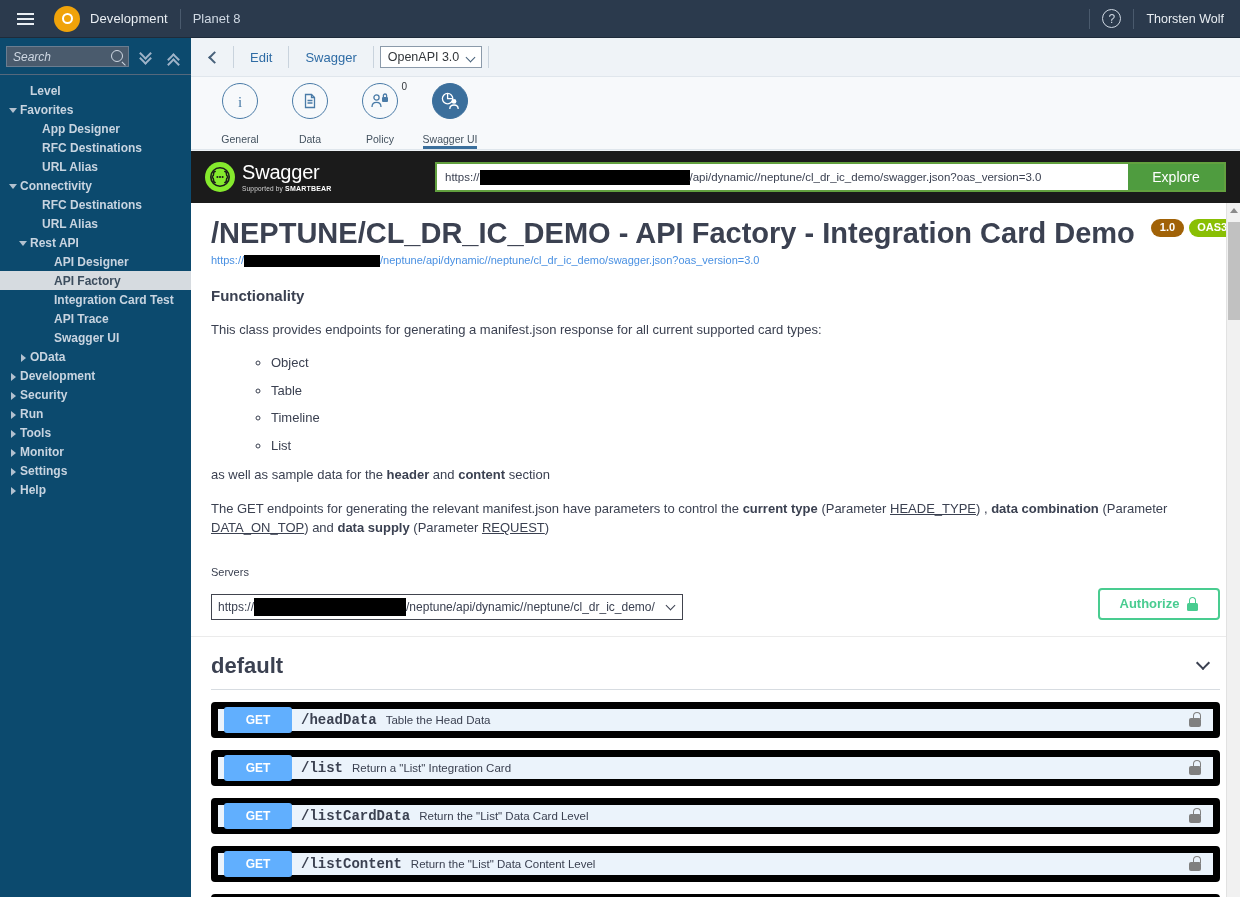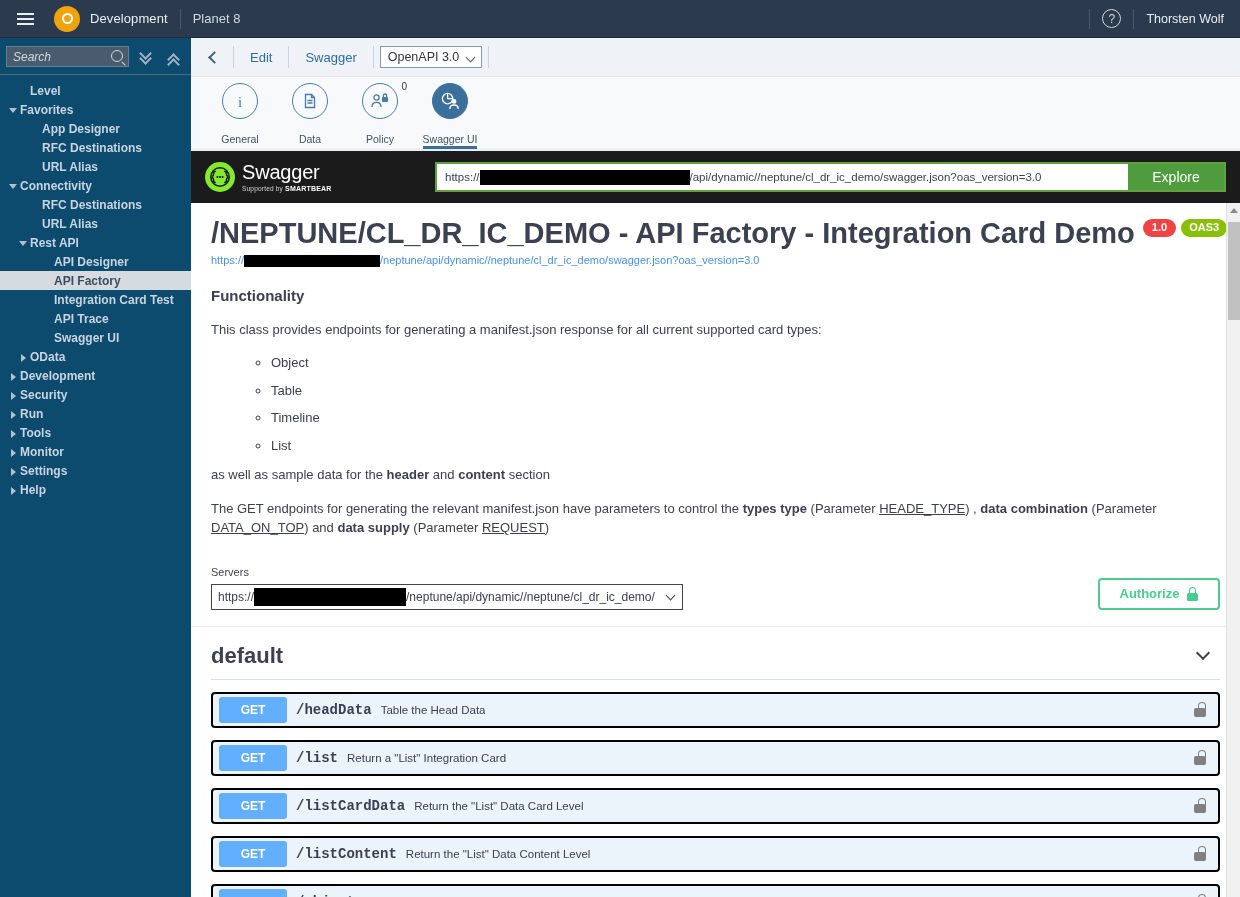--- a/index.html
+++ b/index.html
@@ -133,39 +133,39 @@
     display:flex; align-items:center; justify-content:center; cursor:pointer;
     font-weight: 400; }
 
   .sw-scroll { height: 894px; overflow: hidden; position: relative; background: #fff;}
   .sw-inner { padding: 0; }
 
   .sw-info { padding: 14px 20px 0 20px; }
   .sw-title { font-size: 29px; font-weight: bold; color: #3b4151; line-height: 1.15;
     display: flex; align-items: flex-start; flex-wrap: nowrap; }
   .sw-title .ttxt { white-space: nowrap; }
-  .badge-ver { background: #ef4444; color: #fff; font-size: 11px; font-weight: bold;
-    border-radius: 9px; padding: 2px 9px; margin-left: 8px; margin-top: 2px;
+  .badge-ver { background: #a16207; color: #fff; font-size: 11px; font-weight: bold;
+    border-radius: 9px; padding: 2px 9px; margin-left: 16px; margin-top: 2px;
     line-height: 1.25; }
   .badge-oas { background: #89bf04; color: #fff; font-size: 11px; font-weight: bold;
     border-radius: 9px; padding: 2px 8px; margin-left: 5px; margin-top: 2px;
     line-height: 1.25; }
   .sw-jsonlink { font-size: 11px; color: #4990e2; margin-top: 4px; cursor:pointer;
     white-space: nowrap; }
   .sw-desc { margin-top: 18px; color: #3b4151; font-size: 13px; line-height: 1.5;}
   .sw-desc h4 { font-size: 15px; font-weight: bold; margin-bottom: 12px; }
   .sw-desc p { margin: 0 0 14px 0; }
   .sw-desc ul { list-style: circle; margin: 0 0 10px 60px; }
   .sw-desc li { margin-bottom: 8px; }
   .sw-desc b { font-weight: bold; }
   .sw-desc u { text-decoration: underline; }
 
   .sw-servers-wrap { border-bottom: 1px solid #ebebeb; padding: 14px 20px 16px 20px;
     display: flex; align-items: flex-end; }
-  .srv-label { font-size: 11px; color: #3b4151; margin-bottom: 6px; }
+  .srv-label { font-size: 11px; color: #3b4151; margin-bottom: 16px; }
   .srv-select { width: 472px; height: 26px; border: 1px solid #41444e; background: #fff;
     display: flex; align-items: center; font-size: 12px; color: #3b4151;
     padding-left: 6px; position: relative; cursor: pointer; overflow:hidden;
     white-space: nowrap;}
   .srv-chev { position: absolute; right: 8px; top: 7px; width: 7px; height: 7px;
     border-right: 1.5px solid #3b4151; border-bottom: 1.5px solid #3b4151;
     transform: rotate(45deg); }
   .auth-btn { margin-left: auto; width: 122px; height: 32px; border: 2px solid #49cc90;
     border-radius: 4px; background: #fff; color: #49cc90; font-size: 13px; font-weight: bold;
     display: flex; align-items: center; justify-content: center; gap: 8px; cursor: pointer;}
@@ -176,21 +176,21 @@
     border: 1.8px solid #49cc90; border-bottom: none; border-radius: 4px 4px 0 0;}
 
   .sw-tagsec { padding: 0 20px; }
   .tag-head { display: flex; align-items: center; padding: 16px 0 10px 0; cursor: pointer;
     border-bottom: 1px solid #d7dce1; }
   .tag-name { font-size: 22px; font-weight: bold; color: #3b4151; }
   .tag-chev { margin-left: auto; width: 10px; height: 10px; border-right: 2px solid #3b4151;
     border-bottom: 2px solid #3b4151; transform: rotate(45deg); margin-bottom: 5px;
     margin-right: 12px;}
 
-  .op-row { margin-top: 12px; height: 36px; border: 2px solid #000000; border-radius: 4px;
+  .op-row { margin-top: 12px; height: 36px; border: 7px solid #000000; border-radius: 4px;
     background: #ebf3fb; display: flex; align-items: center; cursor: pointer; }
   .op-method { width: 68px; height: 26px; margin-left: 6px; background: #61affe;
     border-radius: 3px; color: #fff; font-size: 12px; font-weight: bold;
     display:flex; align-items:center; justify-content:center;
     font-family: "Liberation Sans", sans-serif; }
   .op-path { margin-left: 9px; font-family: "Liberation Mono", monospace; font-size: 14px;
     font-weight: bold; color: #3b4151; }
   .op-summary { margin-left: 9px; font-size: 11.5px; color: #3b4151; }
   .op-lock { margin-left: auto; margin-right: 12px; width: 12px; height: 15px;
     position: relative; }
@@ -458,21 +458,21 @@
             <ul id="cardtypes">
                 <li>Object</li>
                 <li>Table</li>
                 <li>Timeline</li>
                 <li>List</li>
               </ul>
             <p>
               <span>as well as sample data for the </span><b>header</b><span> and </span><b>content</b><span> section</span>
             </p>
             <p>
-              <span>The GET endpoints for generating the relevant manifest.json have parameters to control the </span><b>types type</b><span> (Parameter </span><u>HEADE_TYPE</u><span>) , </span><b>data combination</b><span> (Parameter </span><u>DATA_ON_TOP</u><span>) and </span><b>data supply</b><span> (Parameter </span><u>REQUEST</u><span>)</span>
+              <span>The GET endpoints for generating the relevant manifest.json have parameters to control the </span><b>current type</b><span> (Parameter </span><u>HEADE_TYPE</u><span>) , </span><b>data combination</b><span> (Parameter </span><u>DATA_ON_TOP</u><span>) and </span><b>data supply</b><span> (Parameter </span><u>REQUEST</u><span>)</span>
             </p>
           </div>
         </div>
 
         <div class="sw-servers-wrap">
           <div>
             <div class="srv-label">Servers</div>
             <div class="srv-select">
               <span>https://</span>
                 <span class="redact" style="width:152px;height:18px"></span>

